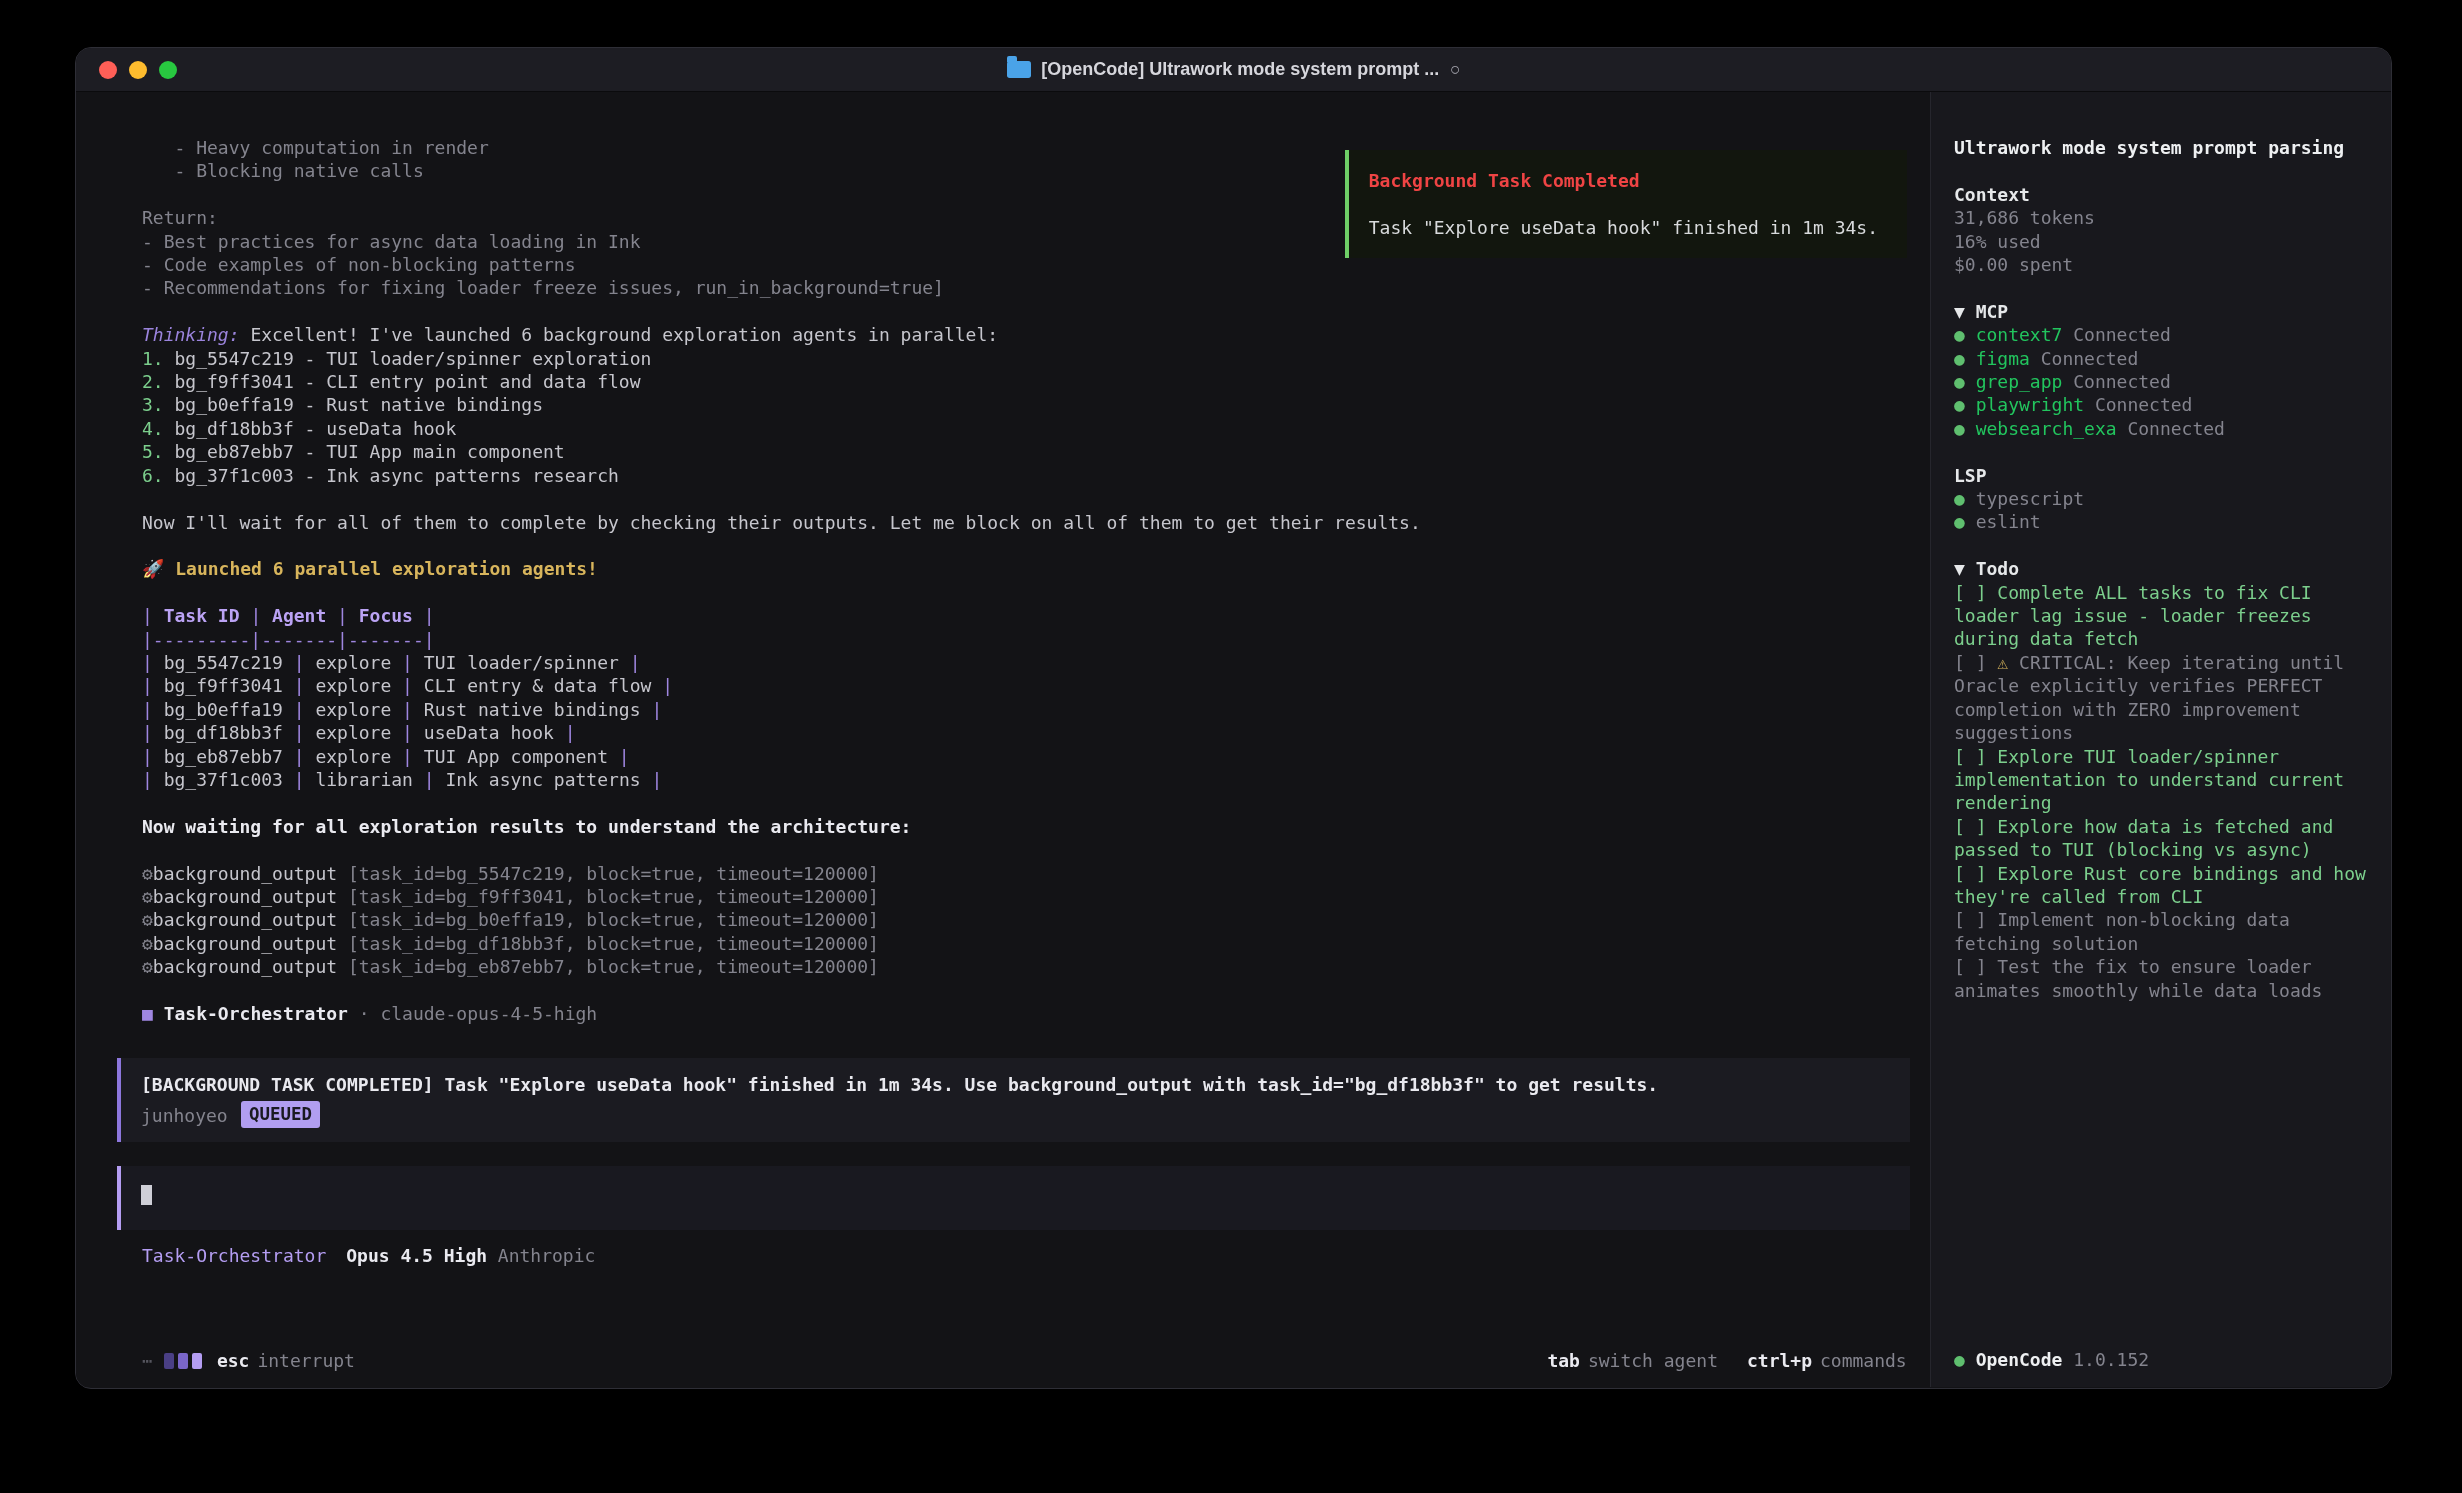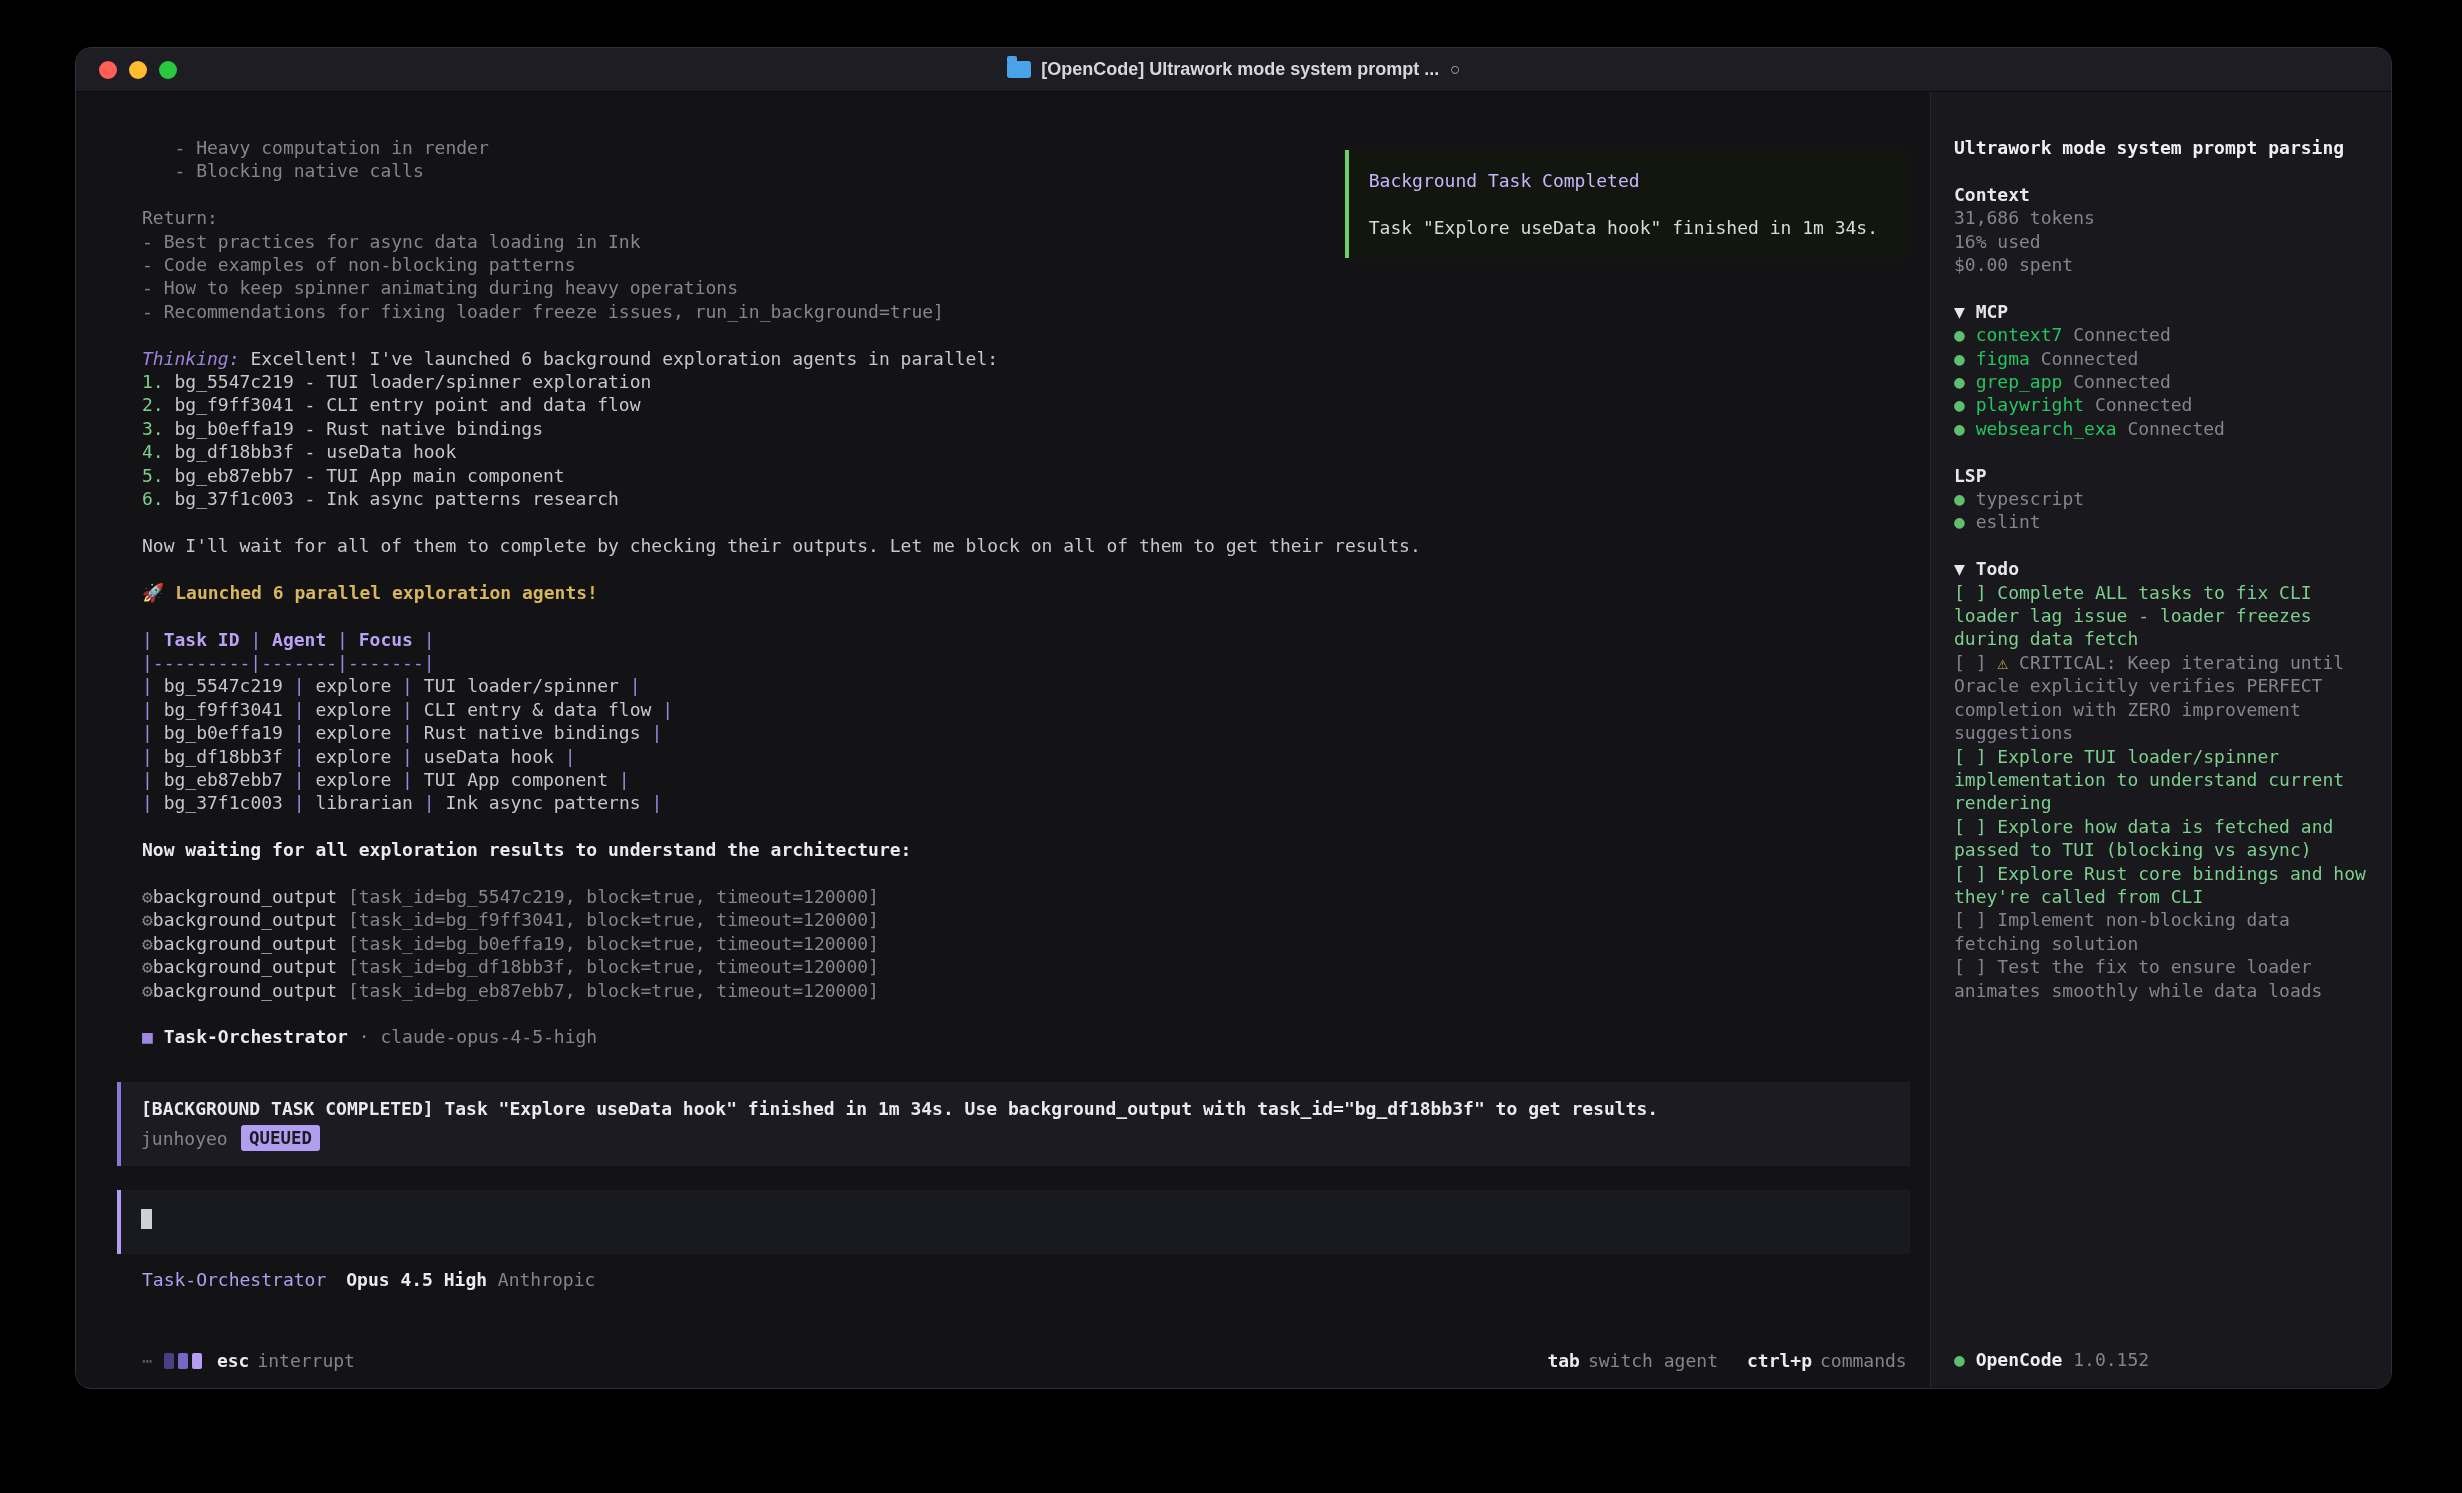--- a/index.html
+++ b/index.html
@@ -26,21 +26,21 @@
   .s-dim{color:#84848e}
   .s-bold{color:#eaeaf0;font-weight:bold}
   .s-purple{color:#9f86e0}
   .s-purpleBold{color:#bba3f4;font-weight:bold}
   .s-green{color:#7ccf8d}
   .s-yellowBold{color:#d8b55c;font-weight:bold}
   .s-thinking{color:#9b84dd;font-style:italic}
   .s-toolicon{color:#84848e}
   
   .notif{position:absolute;top:58px;right:23px;width:562px;background:#12160e;border-left:4px solid #6fcf67;padding:19px 20px;font-size:18px;line-height:23.4px}
-  .notif-title{color:#c4b5fd;font-weight:normal}
+  .notif-title{color:#ef4444;font-weight:bold}
   .notif-body{color:#d8dadc;margin-top:23.4px}
   
   .cpanel{margin:33px 20px 0 41px;background:#1b1b21;border-left:4px solid #8d77dd;padding:14.7px 20px;font-size:18px;line-height:24px}
   .cpanel-msg{color:#e9e9ef;font-weight:bold}
   .cpanel-meta{margin-top:4px;color:#84848e;display:flex;align-items:flex-end}
   .badge{display:inline-block;background:#b19ef0;color:#1a1a20;font-weight:bold;padding:1.3px 8px;border-radius:3px;margin-left:13.4px;font-size:17.4px}
   .ipanel{margin:24px 20px 0 41px;background:#191920;border-left:4px solid #b49df2;padding:19px 20px;min-height:64px}
   .cursor{display:inline-block;width:11.4px;height:20px;background:#cfcfd7;vertical-align:middle}
   .ifooter{margin:14.7px 20px 0 66px;font-size:18px;display:flex;align-items:center}
   .if-agent{color:#b49df2}
@@ -96,21 +96,20 @@
 
     <div class="main">
 
       <div class="term">
           <div class="tline"><span class="s-dim">   - Heavy computation in render</span></div>
           <div class="tline"><span class="s-dim">   - Blocking native calls</span></div>
           <div class="tline"><span> </span></div>
           <div class="tline"><span class="s-dim">Return:</span></div>
           <div class="tline"><span class="s-dim">- Best practices for async data loading in Ink</span></div>
           <div class="tline"><span class="s-dim">- Code examples of non-blocking patterns</span></div>
-          <div class="tline"><span class="s-dim">- How to keep spinner animating during heavy operations</span></div>
           <div class="tline"><span class="s-dim">- Recommendations for fixing loader freeze issues, run_in_background=true]</span></div>
           <div class="tline"><span> </span></div>
           <div class="tline"><span class="s-thinking">Thinking:</span><span class="s-fg"> Excellent! I've launched 6 background exploration agents in parallel:</span></div>
           <div class="tline"><span class="s-green">1. </span><span class="s-fg">bg_5547c219 - TUI loader/spinner exploration</span></div>
           <div class="tline"><span class="s-green">2. </span><span class="s-fg">bg_f9ff3041 - CLI entry point and data flow</span></div>
           <div class="tline"><span class="s-green">3. </span><span class="s-fg">bg_b0effa19 - Rust native bindings</span></div>
           <div class="tline"><span class="s-green">4. </span><span class="s-fg">bg_df18bb3f - useData hook</span></div>
           <div class="tline"><span class="s-green">5. </span><span class="s-fg">bg_eb87ebb7 - TUI App main component</span></div>
           <div class="tline"><span class="s-green">6. </span><span class="s-fg">bg_37f1c003 - Ink async patterns research</span></div>
           <div class="tline"><span> </span></div>

